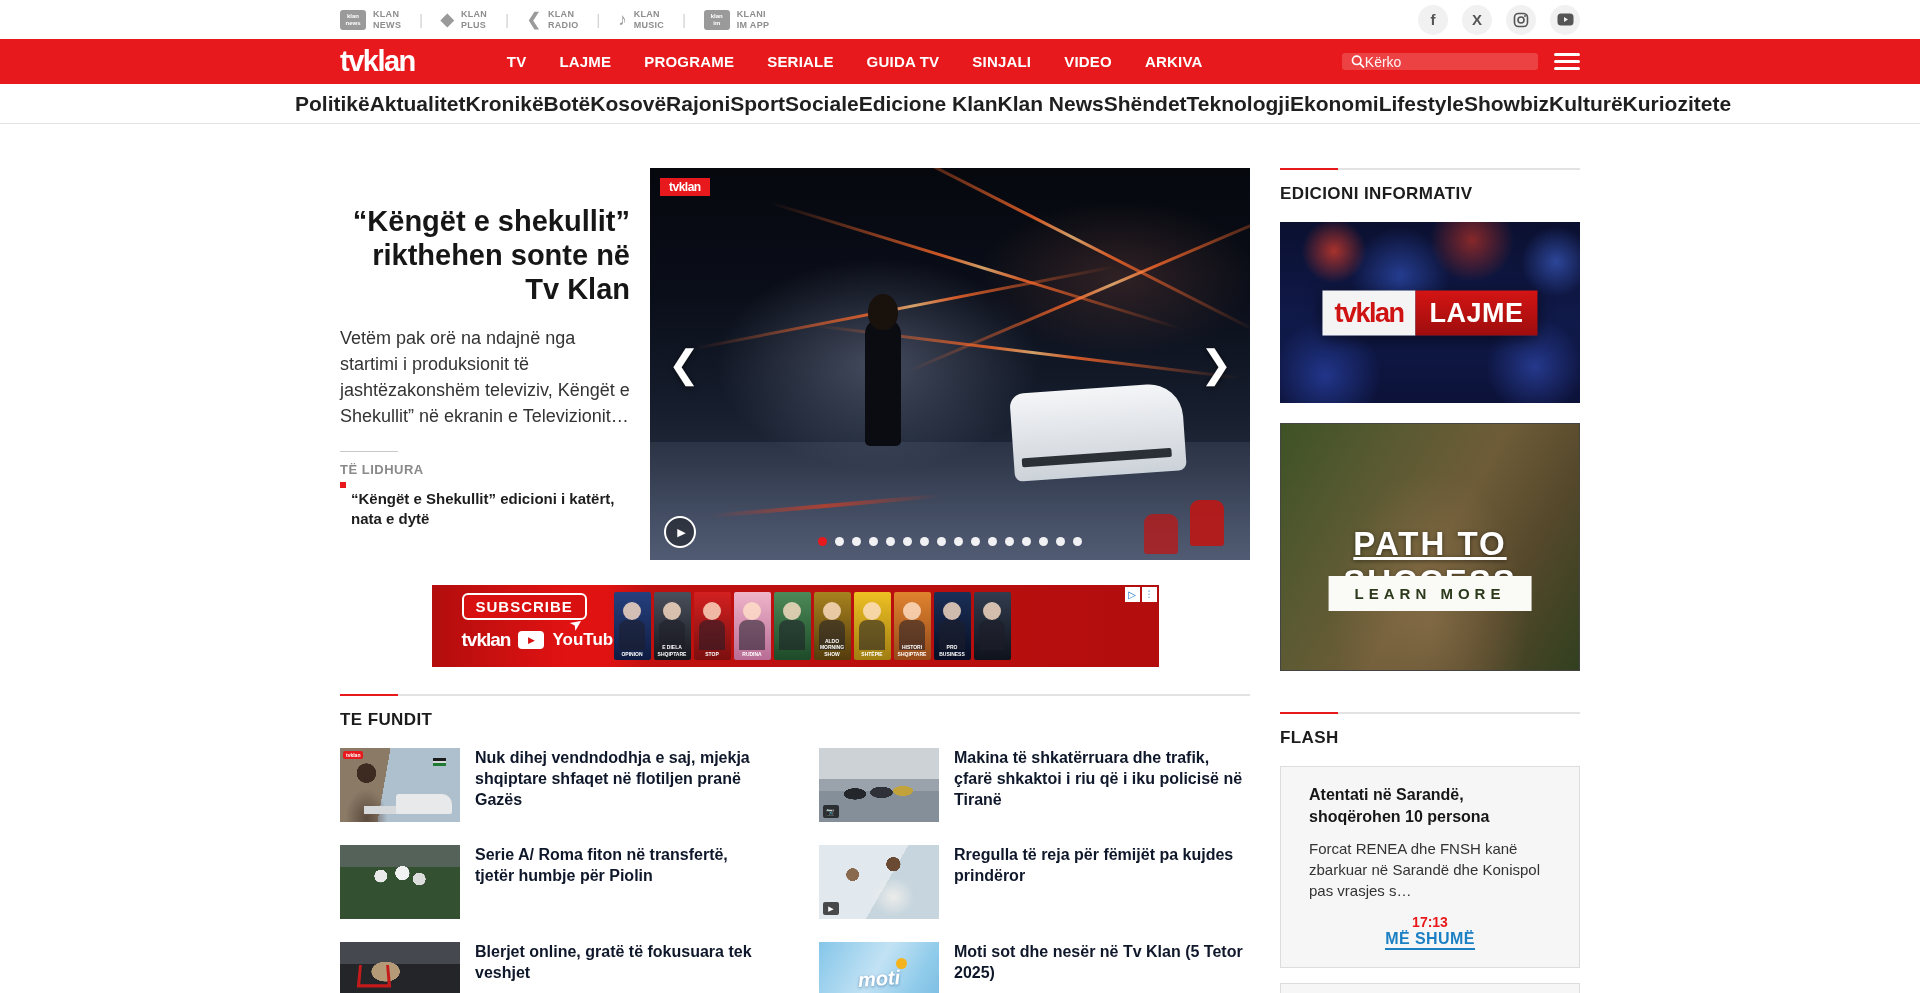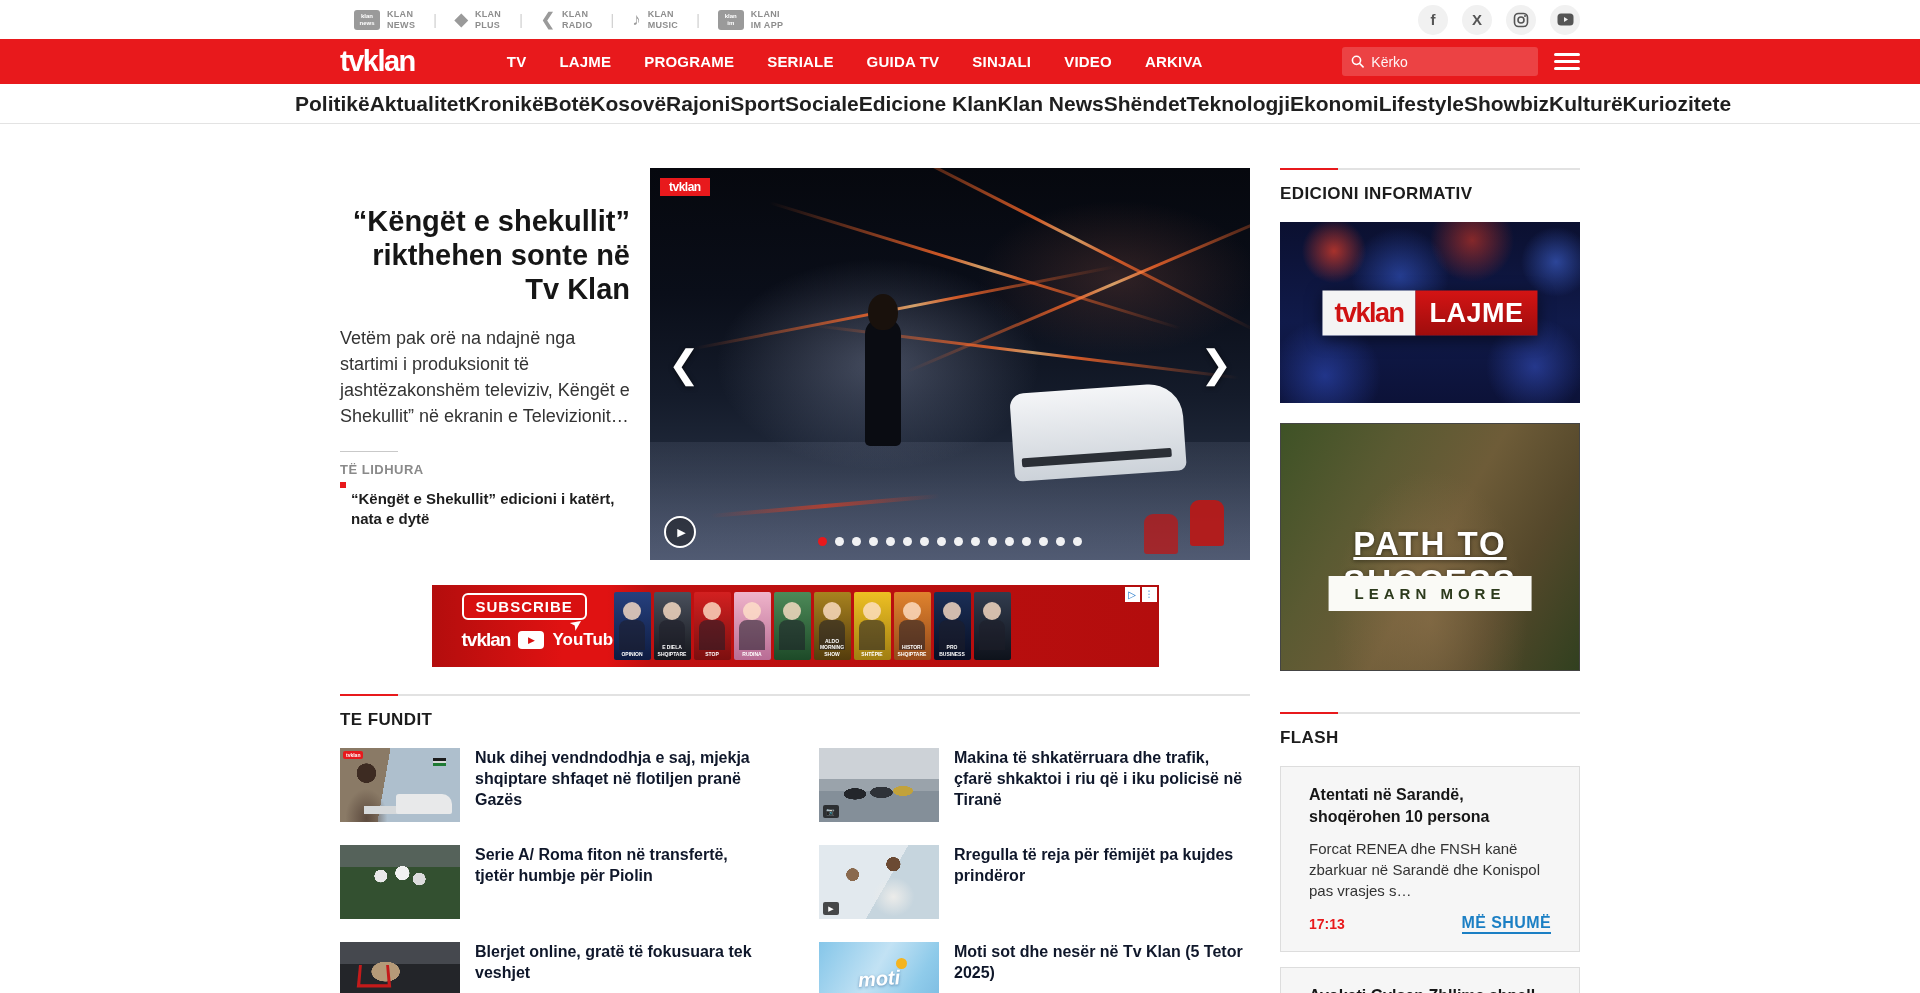--- a/index.html
+++ b/index.html
@@ -2,38 +2,38 @@
 <html><head>
 <meta charset="utf-8">
 <style>
   * { margin:0; padding:0; box-sizing:border-box; }
   html,body { width:1920px; height:993px; overflow:hidden; background:#fff;
     font-family:"Liberation Sans", sans-serif; color:#222; }
 
   
   .topbar { height:39px; background:#fff; }
   .topbar-inner { width:1240px; margin:0 auto; height:100%; display:flex; align-items:center; justify-content:space-between; }
-  .brands { display:flex; align-items:center; gap:18px;margin-left:14px; }
+  .brands { display:flex; align-items:center; gap:18px; }
   .brand { display:flex; align-items:center; gap:7px; cursor:pointer; }
   .brand-box { width:26px; height:20px; background:#9a9a9a; border-radius:3px; color:#fff; font-size:6px; font-weight:bold; display:flex; align-items:center; justify-content:center; text-align:center; line-height:1.1; }
   .brand-glyph { color:#9a9a9a; font-size:17px; font-weight:bold; }
   .brand-label { font-size:9px; font-weight:bold; color:#8d8d8d; line-height:1.2; letter-spacing:.3px; }
   .brand-sep { color:#cfcfcf; font-size:14px; }
   .social { display:flex; align-items:center; gap:14px; }
   .social-circle { width:30px; height:30px; border-radius:50%; background:#f1f1f1; display:flex; align-items:center; justify-content:center; color:#555; font-weight:bold; font-size:15px; cursor:pointer; }
   .social-circle svg { display:block; }
 
   
   .header { height:45px; background:#e8191c; }
   .header-inner { width:1240px; margin:0 auto; height:100%; display:flex; align-items:center; }
   .logo { color:#fff; font-size:29px; font-weight:bold; letter-spacing:-1.5px; margin-right:92px; cursor:pointer; }
   .main-nav { display:flex; align-items:center; gap:33px; }
   .main-nav a { color:#fff; font-size:15px; font-weight:bold; text-decoration:none; letter-spacing:.2px; cursor:pointer; }
   .header-right { margin-left:auto; display:flex; align-items:center; gap:16px; }
-  .search-box { width:196px; height:29px; background:rgba(255,255,255,0.18); border-radius:3px; display:flex; align-items:center; padding:0 9px; gap:7px; }
+  .search-box { width:196px; height:17px; background:rgba(255,255,255,0.18); border-radius:3px; display:flex; align-items:center; padding:0 9px; }
   .search-box input { background:transparent; border:none; outline:none; color:#fff; font-size:14px; width:100%; font-family:"Liberation Sans",sans-serif; }
   .search-box input::placeholder { color:#ffffff; opacity:.95; }
   .hamburger { width:26px; cursor:pointer; }
   .hamburger span { display:block; height:3px; background:#fff; margin:4px 0; border-radius:2px; }
 
   
   .subnav { height:40px; background:#fff; border-bottom:1px solid #e3e3e3; }
   .subnav-inner { max-width:1330px; margin:0 auto; height:100%; display:flex; align-items:center; justify-content:space-between; }
   .subnav-inner a { color:#1f1f1f; font-size:21px; font-weight:bold; text-decoration:none; cursor:pointer; white-space:nowrap; }
 
@@ -171,21 +171,21 @@
   .thumb-moti { background:
       linear-gradient(120deg,#85c6e9 0%,#c2e2f4 45%,#8fcbea 75%,#79b9e0 100%); }
   .moti-word { position:absolute; left:50%; top:50%; transform:translate(-50%,-50%) rotate(-4deg); color:#fff; font-size:20px; font-weight:bold; font-style:italic; text-shadow:0 1px 3px rgba(40,90,140,.6); }
   .moti-sun { position:absolute; left:64%; top:22%; width:11px; height:11px; border-radius:50%; background:#f5b41e; }
 
   
   .flash { margin-top:41px; }
   .flash-card { background:#f6f6f6; border:1px solid #ddd; padding:17px 28px; margin-bottom:15px; }
   .flash-title { font-size:16px; font-weight:bold; line-height:1.35; color:#161616; margin-bottom:11px; }
   .flash-body { font-size:15px; line-height:1.4; color:#333; }
-  .flash-foot { display:flex; justify-content:space-between; align-items:center; margin-top:13px; }
+  .flash-foot { display:flex; justify-content:space-between; align-items:center; margin-top:13px;flex-direction:column; }
   .flash-time { color:#e8191c; font-size:14px; font-weight:bold; }
   .flash-more { color:#1b7fc4; font-size:16px; font-weight:bold; letter-spacing:.4px; border-bottom:2px solid #1b7fc4; cursor:pointer; }
 </style>
 </head>
 <body>
 
 <div class="topbar">
   <div class="topbar-inner">
     <div class="brands">
       <div class="brand">

